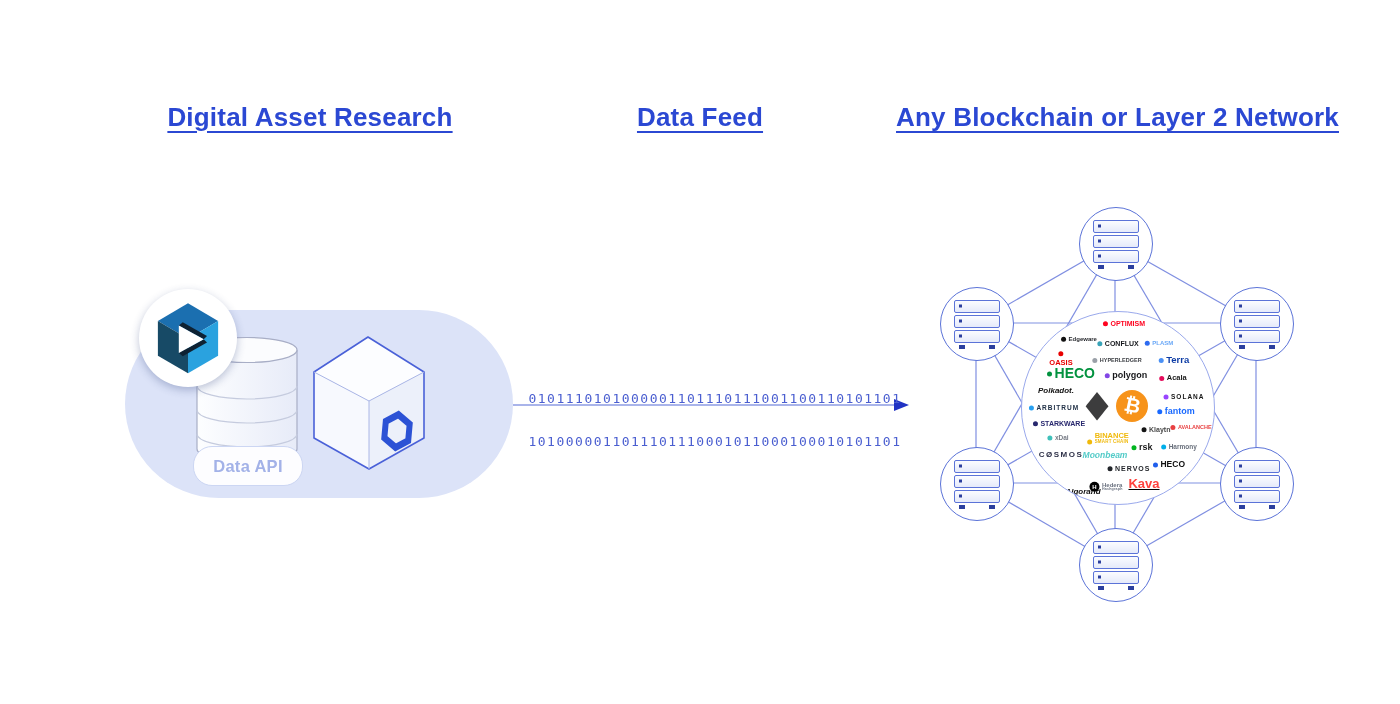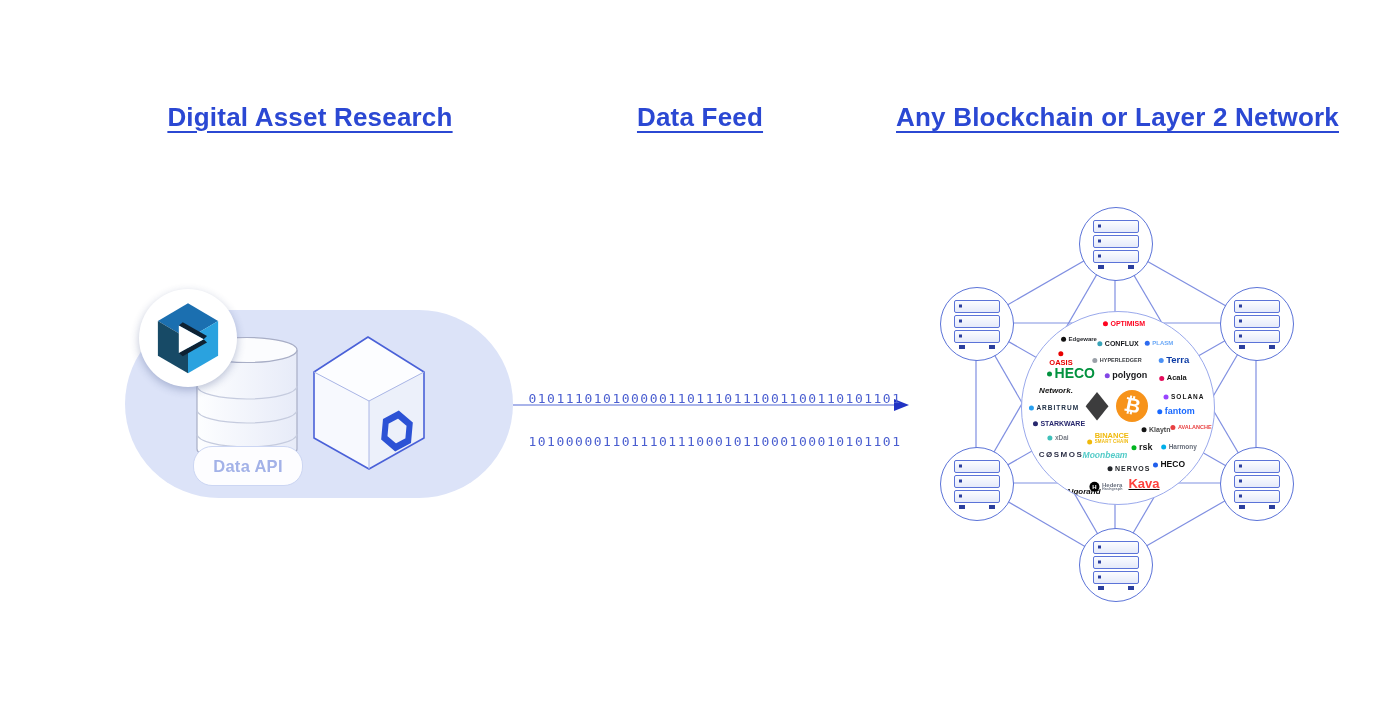--- a/index.html
+++ b/index.html
@@ -217,21 +217,21 @@
       </span>
     </span>
     <span class="chip" style="left: 151px; top: 66px; font-size: 7.5px;">
       <i class="dot" style="background: rgb(228, 12, 91);"></i>
       <span class="txt">
         <b style="color: rgb(27, 27, 27);">Acala</b>
       </span>
     </span>
     <span class="chip" style="left: 34px; top: 79px; font-size: 8px;">
       <span class="txt">
-        <b style="color: rgb(17, 17, 17); font-style: italic;">Network.</b>
+        <b style="color: rgb(17, 17, 17); font-style: italic;">Polkadot.</b>
       </span>
     </span>
     <span class="chip" style="left: 162px; top: 85px; font-size: 6.5px; letter-spacing: 1px;">
       <i class="dot" style="background: rgb(153, 69, 255);"></i>
       <span class="txt">
         <b style="color: rgb(21, 21, 21);">SOLANA</b>
       </span>
     </span>
     <span class="chip eth" style="left: 75px; top: 92px;">◆</span>
     <span class="chip btc" style="left: 110px; top: 94px;">

